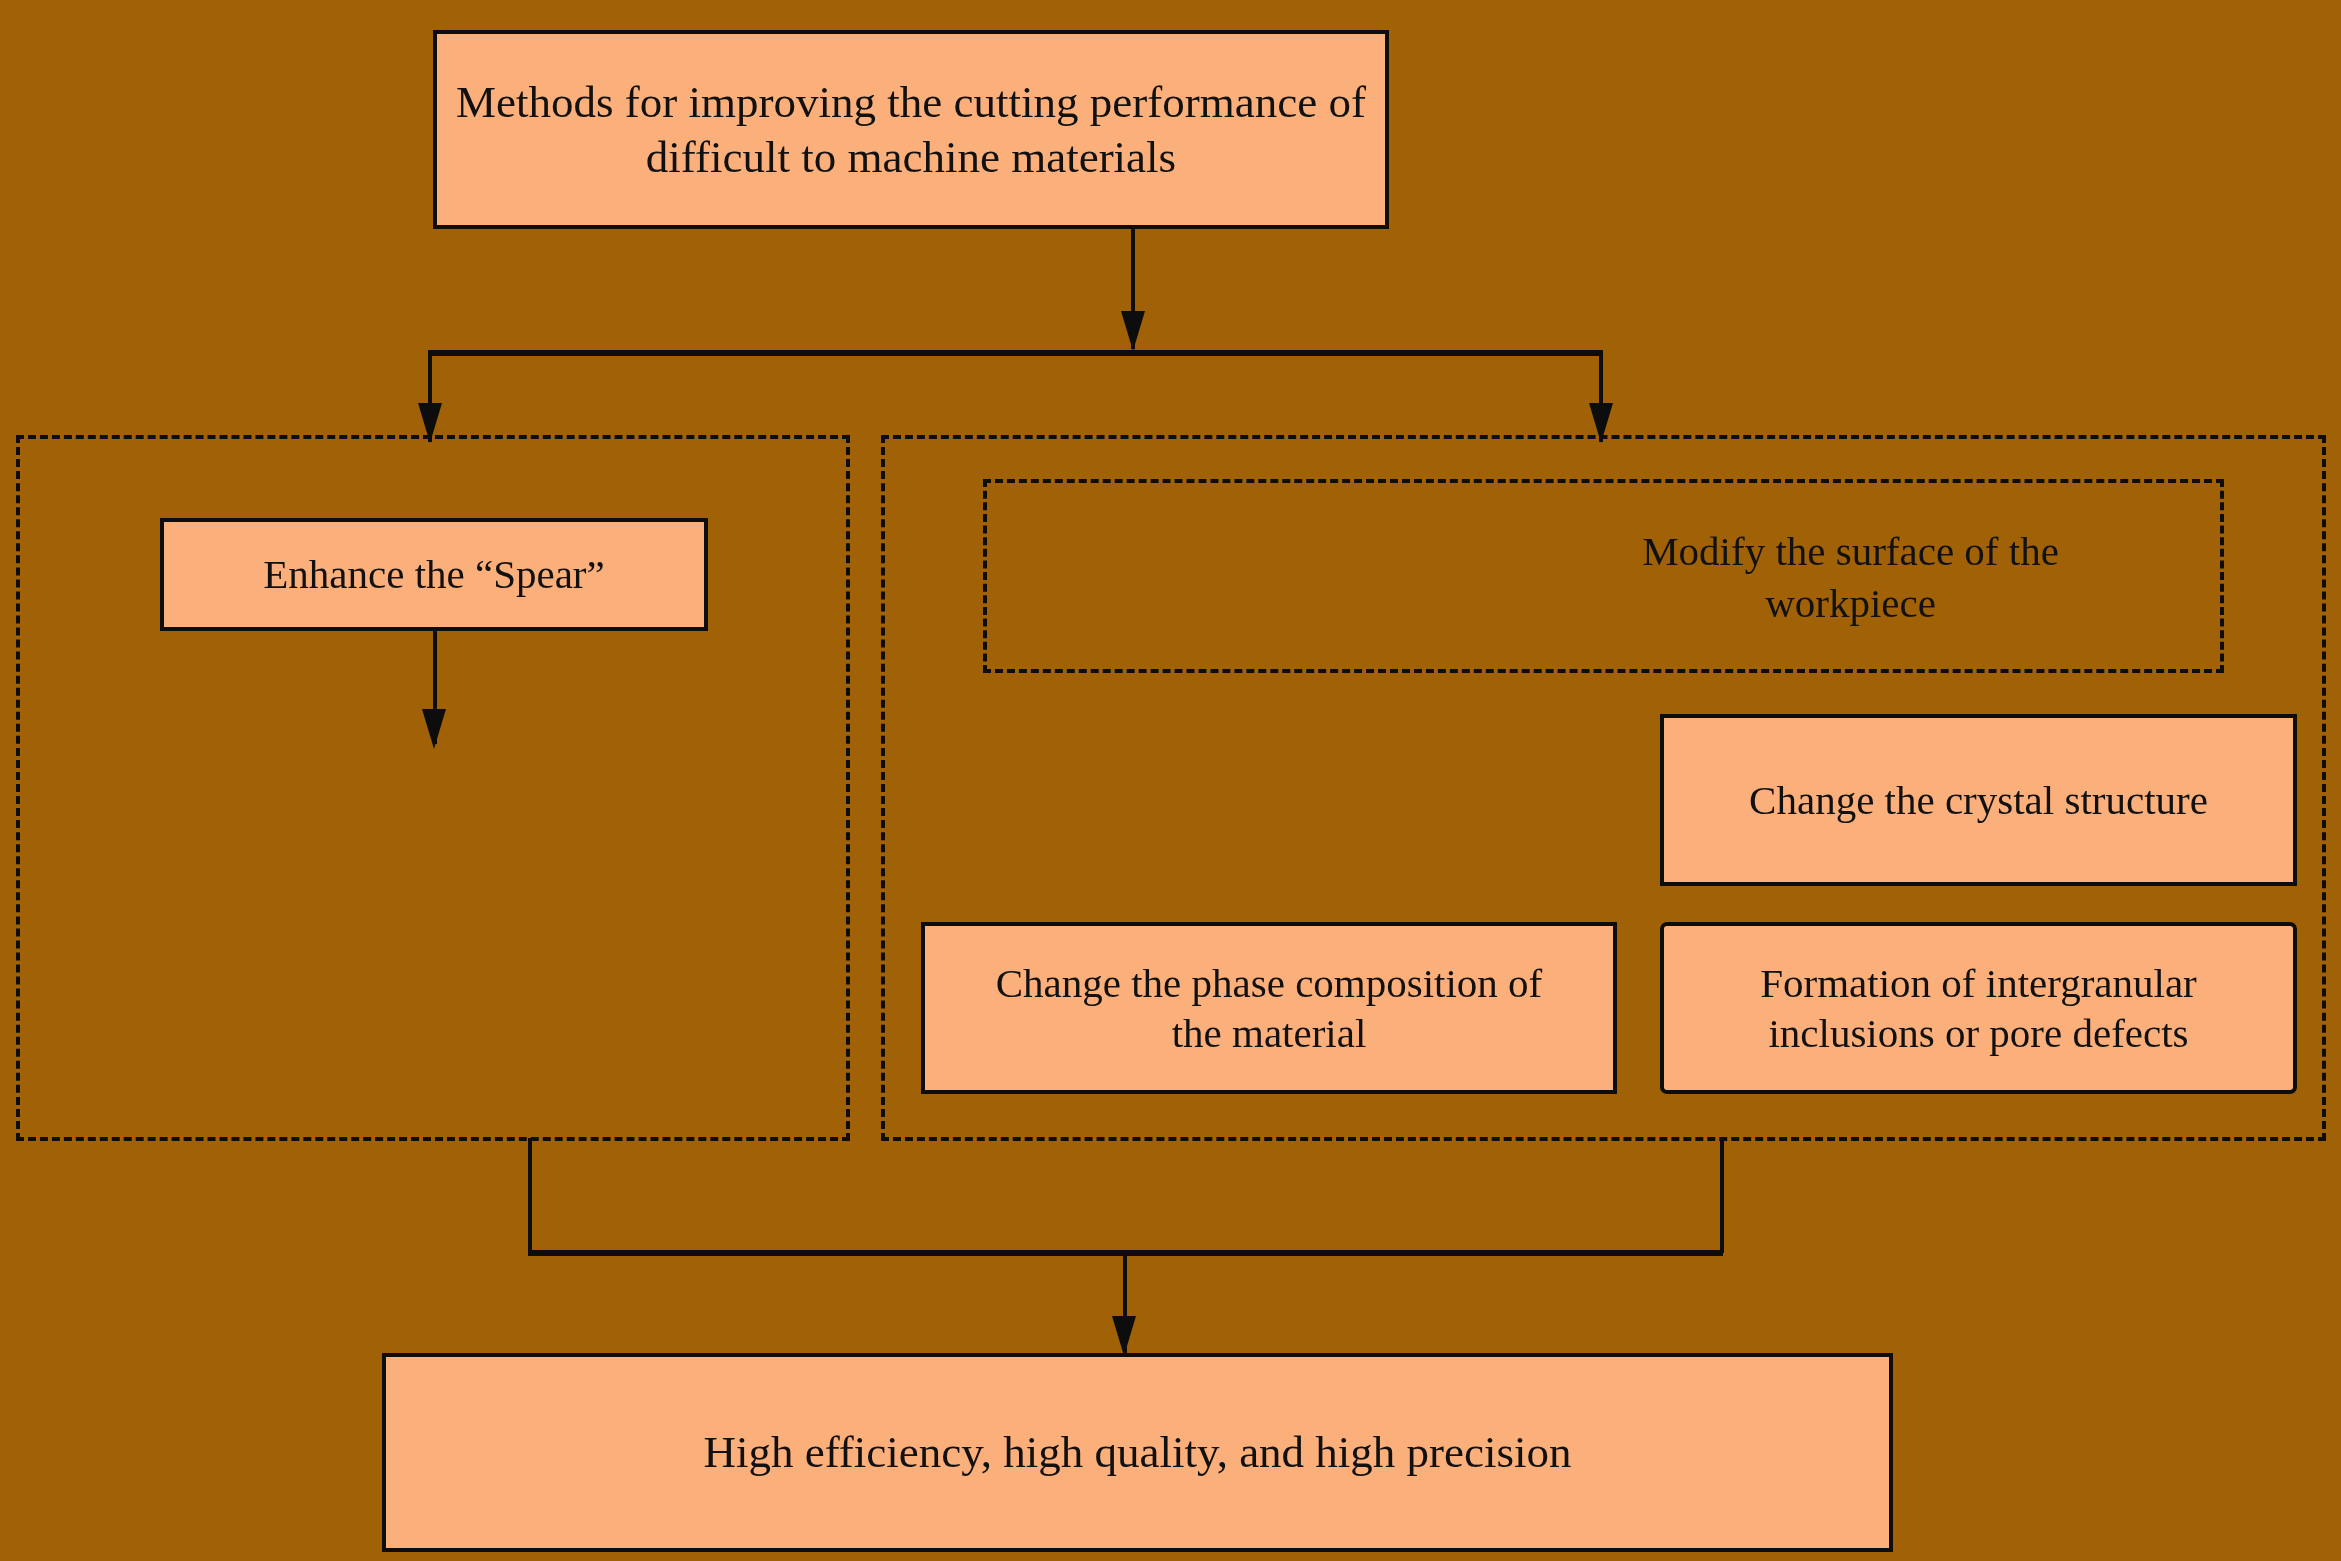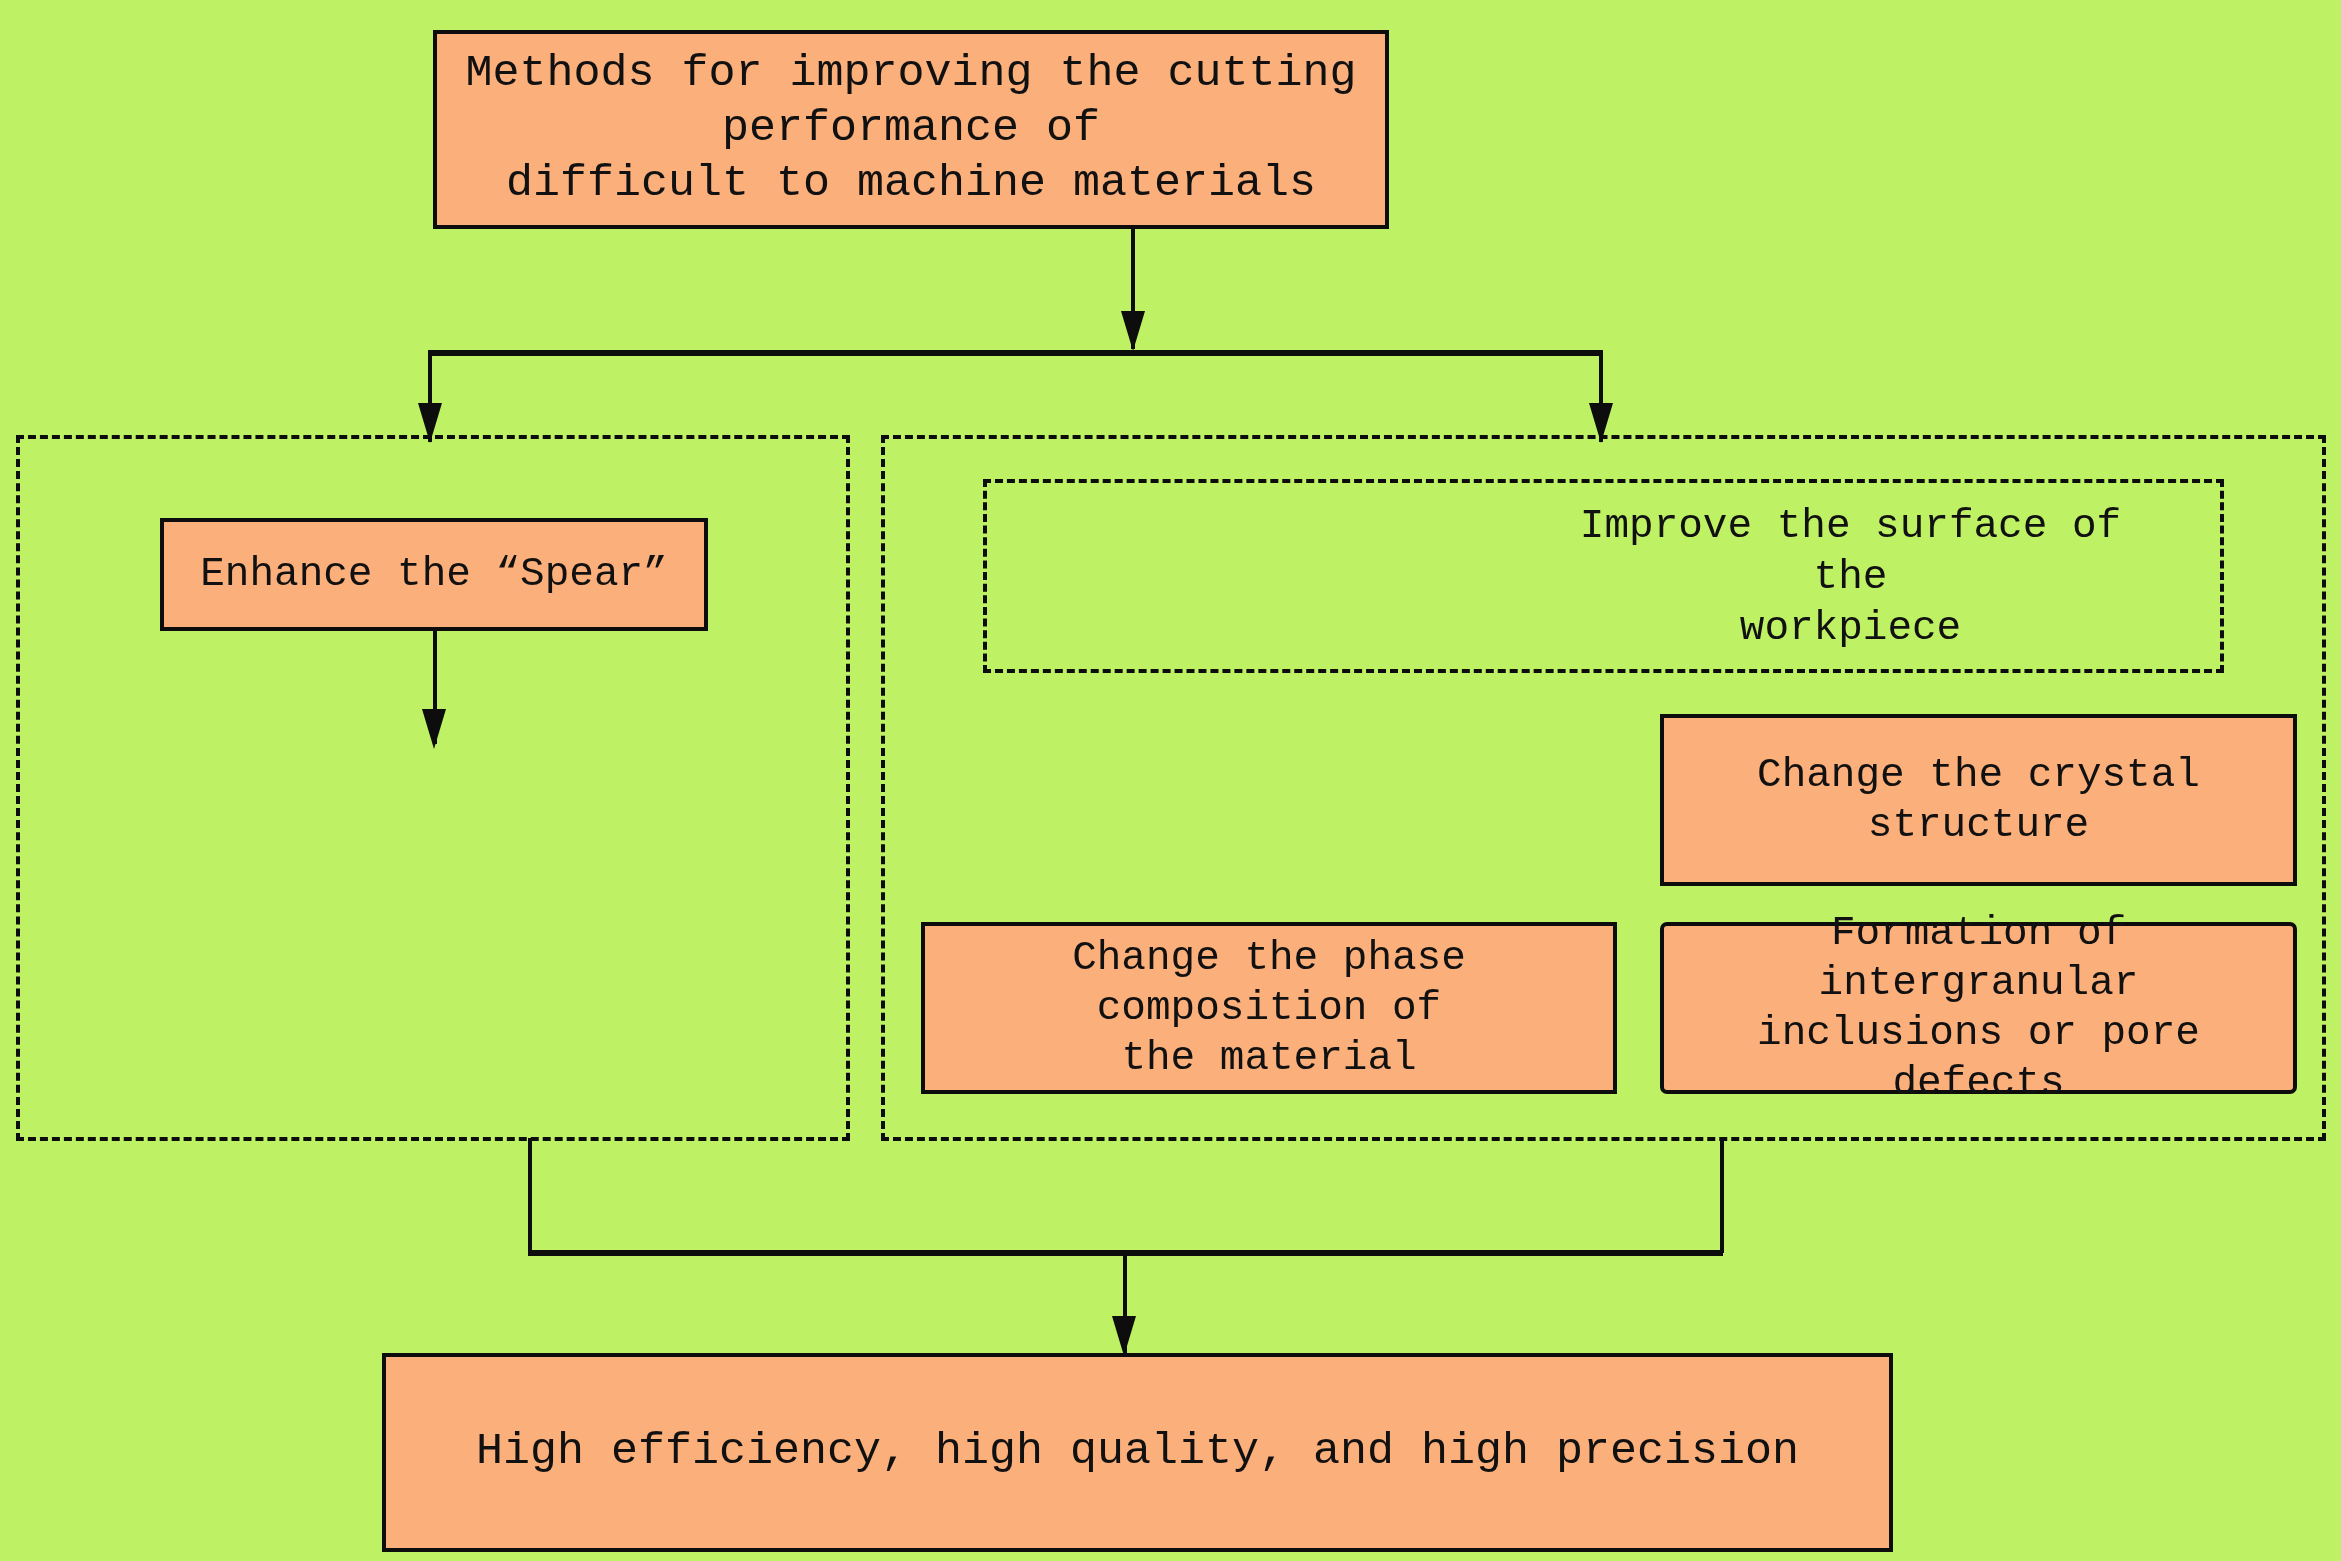--- a/index.html
+++ b/index.html
@@ -7,23 +7,22 @@
     padding: 0;
     background: #ffffff;
   }
   body {
     font-family: "Liberation Serif", "DejaVu Serif", serif;
   }
   #canvas {
     position: relative;
     width: 2342px;
     height: 1561px;
-    background: #bef264;
+    background: #a16207;
     overflow: hidden;
-    font-family: Liberation Mono, monospace;
   }
   
   .node {
     position: absolute;
     box-sizing: border-box;
     background: #FBAF7B;
     border: 4.3px solid #0d0d0d;
     display: flex;
     align-items: center;
     justify-content: center;
@@ -112,21 +111,21 @@
 
   <div class="vline" style="left:433px; top:631px; height:113px;"></div>
   <div class="arrowhead" style="left:422px; top:709px;"></div>
 
 
   <div class="group" style="left:881px; top:435px; width:1445px; height:706px;"></div>
 
   <div class="group-inner" style="left:983px; top:479px; width:1241px; height:194px;"></div>
 
 
-  <div class="caption fs-node" style="left:1567px; top:508px; width:567px; height:139px;">Improve the surface of the
+  <div class="caption fs-node" style="left:1567px; top:508px; width:567px; height:139px;">Modify the surface of the
 workpiece</div>
 
 
   <div class="node fs-node" style="left:1660px; top:714px; width:637px; height:172px;">Change the crystal structure</div>
 
   <div class="node fs-node" style="left:921px; top:922px; width:696px; height:172px;">Change the phase composition of
 the material</div>
 
   <div class="node fs-node" style="left:1660px; top:922px; width:637px; height:172px;border-radius:7px;">Formation of intergranular
 inclusions or pore defects</div>

